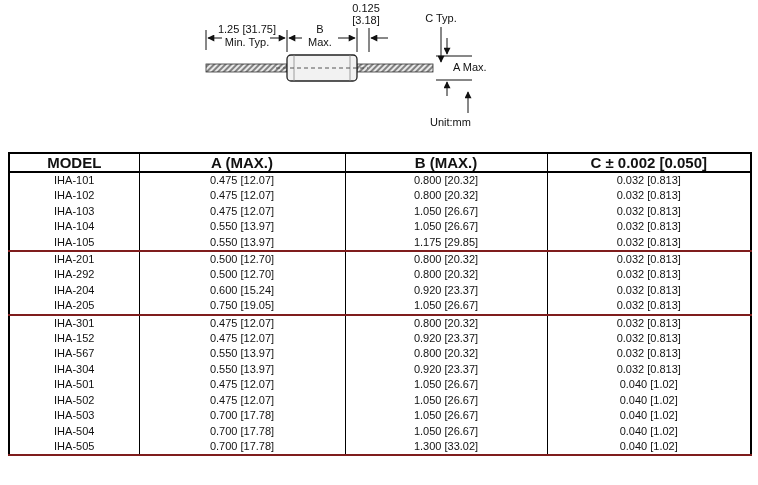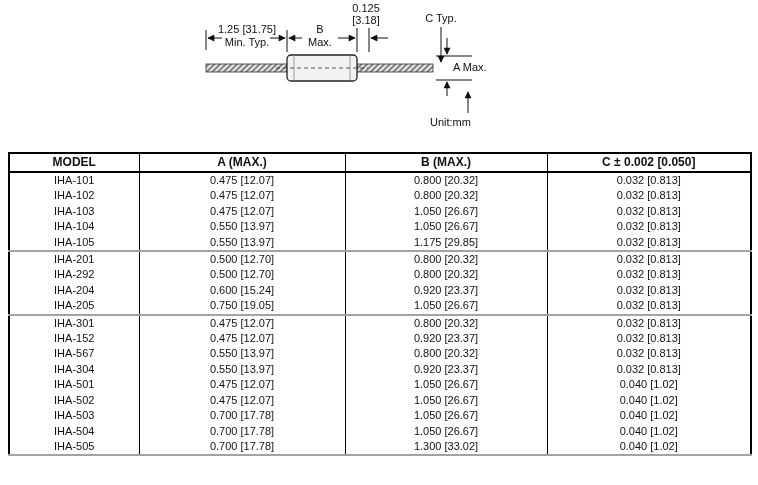--- a/index.html
+++ b/index.html
@@ -30,26 +30,26 @@
     border-left: 1px solid #000000;
     text-align: center;
     font-size: 11px;
     color: #111111;
     padding: 0;
     line-height: 15.4px;
     white-space: nowrap;
   }
   .spec-table th {
     font-weight: bold;
-    font-size: 12px;
+    font-size: 15px;
     line-height: 17px;
     border-bottom: 2px solid #000000;
   }
   .spec-table th:first-child, .spec-table td:first-child { border-left: none; }
-  .spec-table tr.group-end td { border-bottom: 2px solid #a3a3a3; }
+  .spec-table tr.group-end td { border-bottom: 2px solid #7f1d1d; }
 </style>
 </head>
 <body>
 
 <div class="page">
 
   <svg class="drawing" width="758" height="150" viewBox="0 0 758 150">
     <defs>
       <marker id="arr" viewBox="0 0 10 10" refX="9" refY="5" markerWidth="9" markerHeight="7" orient="auto">
         <path d="M0,0 L10,5 L0,10 z" fill="#111"></path>

